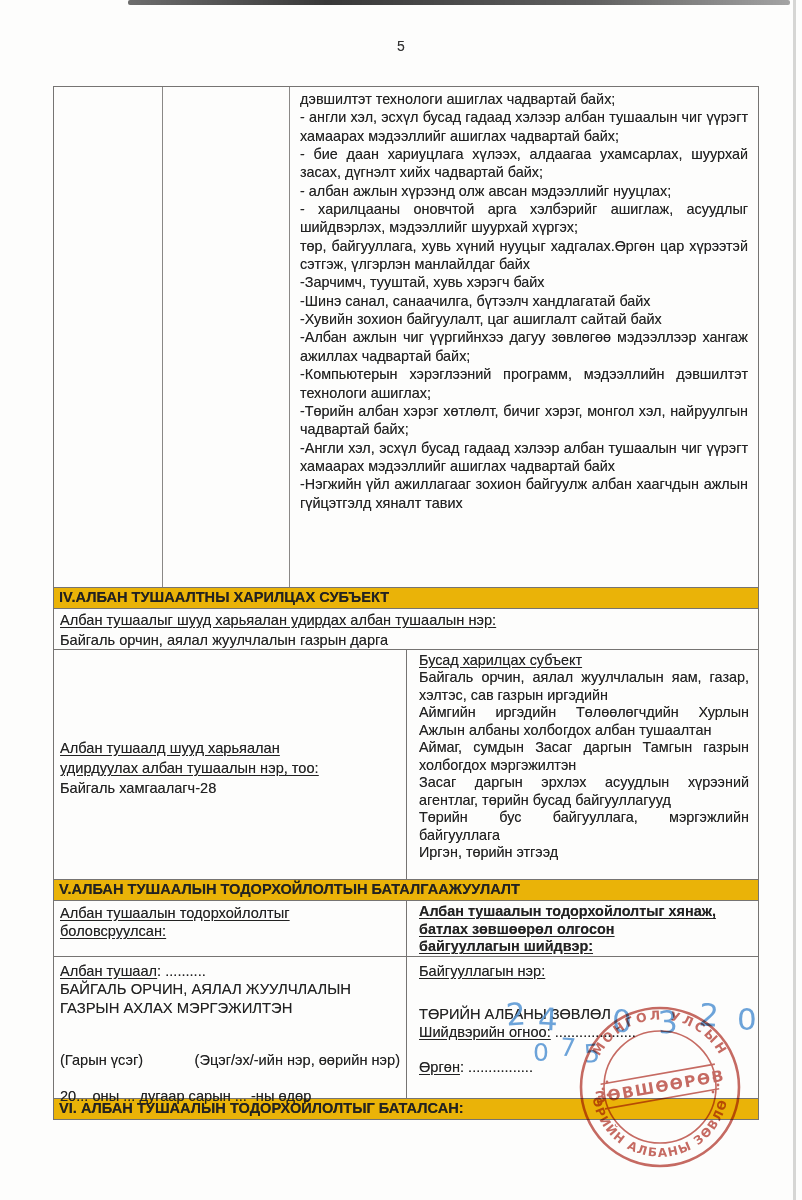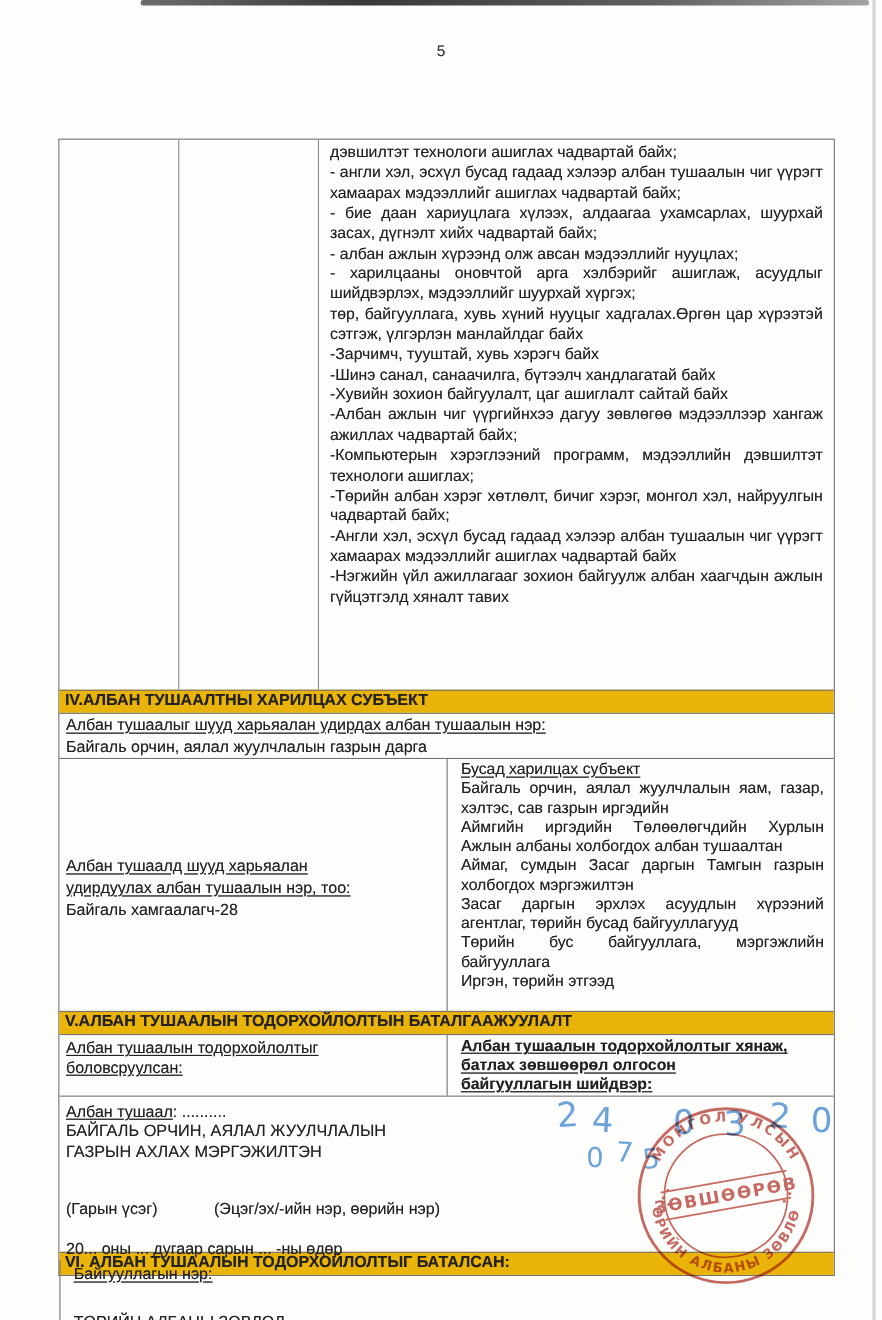--- a/index.html
+++ b/index.html
@@ -11,42 +11,42 @@
   .txt{text-shadow:0 0 .35px rgba(0,0,0,.45);}
   .top-smudge{
     position:absolute;left:128px;top:0;width:662px;height:5px;border-radius:2px;
     background:linear-gradient(90deg,rgba(60,60,60,.75),rgba(35,35,35,.9) 30%,rgba(55,55,55,.8) 70%,rgba(90,90,90,.55));
     filter:blur(.4px);
   }
   .page-edge{position:absolute;right:6px;top:0;width:3px;height:1200px;background:#d6d6d4;}
   .page-number{position:absolute;left:0;top:38px;width:802px;text-align:center;font-size:14px;color:#333;}
   .doc-table{
     position:absolute;left:53px;top:86px;width:706px;
-    border:1px solid #767472;font-size:14.5px;margin-top:40px;
+    border:1px solid #767472;font-size:14.5px;
   }
   .doc-table>div+div{border-top:1px solid #767472;}
   .rowA{height:500px;display:flex;}
   .colA1{width:109px;border-right:1px solid #8a8886;}
   .colA2{width:127px;border-right:1px solid #8a8886;}
   .colA3{flex:1;padding:3px 10px 0 10px;text-align:justify;font-size:14.4px;line-height:18.35px;}
   .secbar{
     height:21px;background:#eab308;font-weight:bold;font-size:14.6px;
     padding:1px 0 0 5px;white-space:nowrap;overflow:hidden;
   }
   .rowC{height:41px;padding:2px 6px 0 6px;line-height:19.5px;font-size:14.6px;}
   .rowD{height:230px;display:flex;}
   .d-left{width:352px;padding:88px 6px 0 6px;line-height:20px;font-size:14.6px;}
   .d-right{flex:1;border-left:1px solid #767472;padding:2px 9px 0 12px;font-size:14.4px;line-height:17.45px;}
   .d-right .jt{text-align:justify;}
   .rowF{height:56px;display:flex;}
   .f-left{width:352px;padding:3px 6px 0 6px;line-height:18px;font-size:14.6px;}
   .f-left span{display:inline-block;max-width:252px;}
   .f-right{flex:1;border-left:1px solid #767472;padding:2px 9px 0 12px;line-height:17.6px;font-size:14.4px;}
   .f-right span{display:inline-block;max-width:300px;font-weight:bold;}
-  .rowG{height:142px;display:flex;flex-direction:column;}
+  .rowG{height:142px;display:flex;}
   .g-left{width:352px;padding:5px 6px 0 6px;font-size:14.6px;line-height:18px;}
   .g-right{flex:1;border-left:1px solid #767472;padding:5px 9px 0 12px;font-size:14.6px;line-height:18px;}
   .u{text-decoration:underline;text-underline-offset:2px;}
   .caps{font-size:14.8px;line-height:18.5px;}
   .sig-row{display:flex;gap:26px;margin-top:34px;white-space:nowrap;justify-content:space-between;}
   .date-blank{margin-top:18px;}
   .org{margin-top:25px;}
   .num{margin-top:17px;}
   .hw{position:absolute;font-family:"DejaVu Sans",sans-serif;color:rgba(88,150,212,.88);font-weight:400;}
   .hw.d{font-size:31px;}
@@ -134,21 +134,21 @@
         <div class="date-blank">20... оны ... дугаар сарын ... -ны өдөр</div>
       </div>
       <div class="g-right">
         <div class="u">Байгууллагын нэр:</div>
         <div class="org">ТӨРИЙН АЛБАНЫ  ЗӨВЛӨЛ</div>
         <div>
           <span class="u">Шийдвэрийн огноо:</span>
           <span>....................</span>
         </div>
         <div class="num">
-          <span class="u">Гарын</span><span>: ................</span>
+          <span class="u">Өргөн</span><span>: ................</span>
         </div>
       </div>
     </div>
 
     <div class="secbar">VI. АЛБАН ТУШААЛЫН ТОДОРХОЙЛОЛТЫГ БАТАЛСАН:</div>
 
   </div>
 
   <span class="hw d" style="left:506px;top:996px;transform:rotate(-4deg);">2</span>
   <span class="hw d" style="left:538px;top:1001px;transform:rotate(3deg);">4</span>

